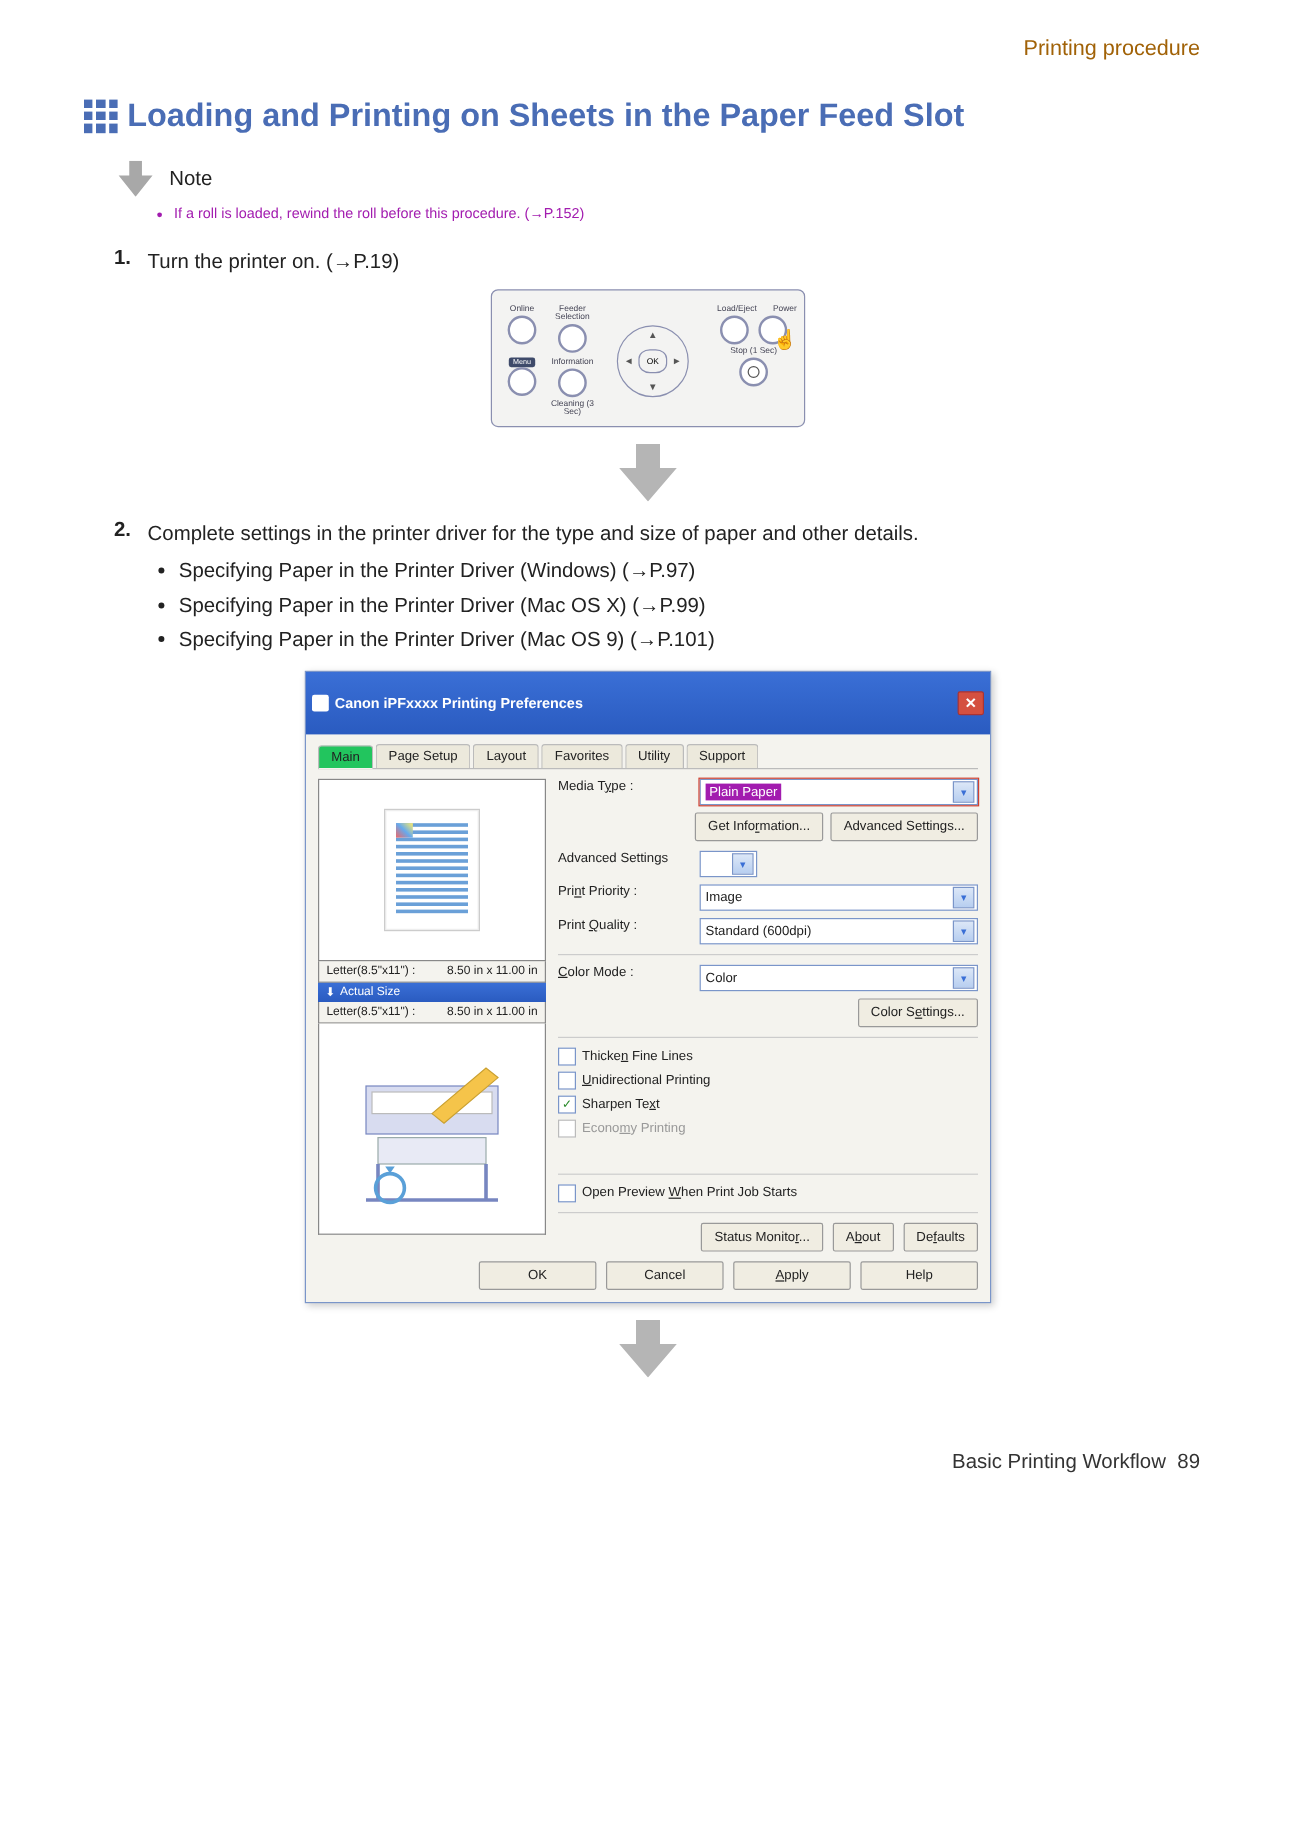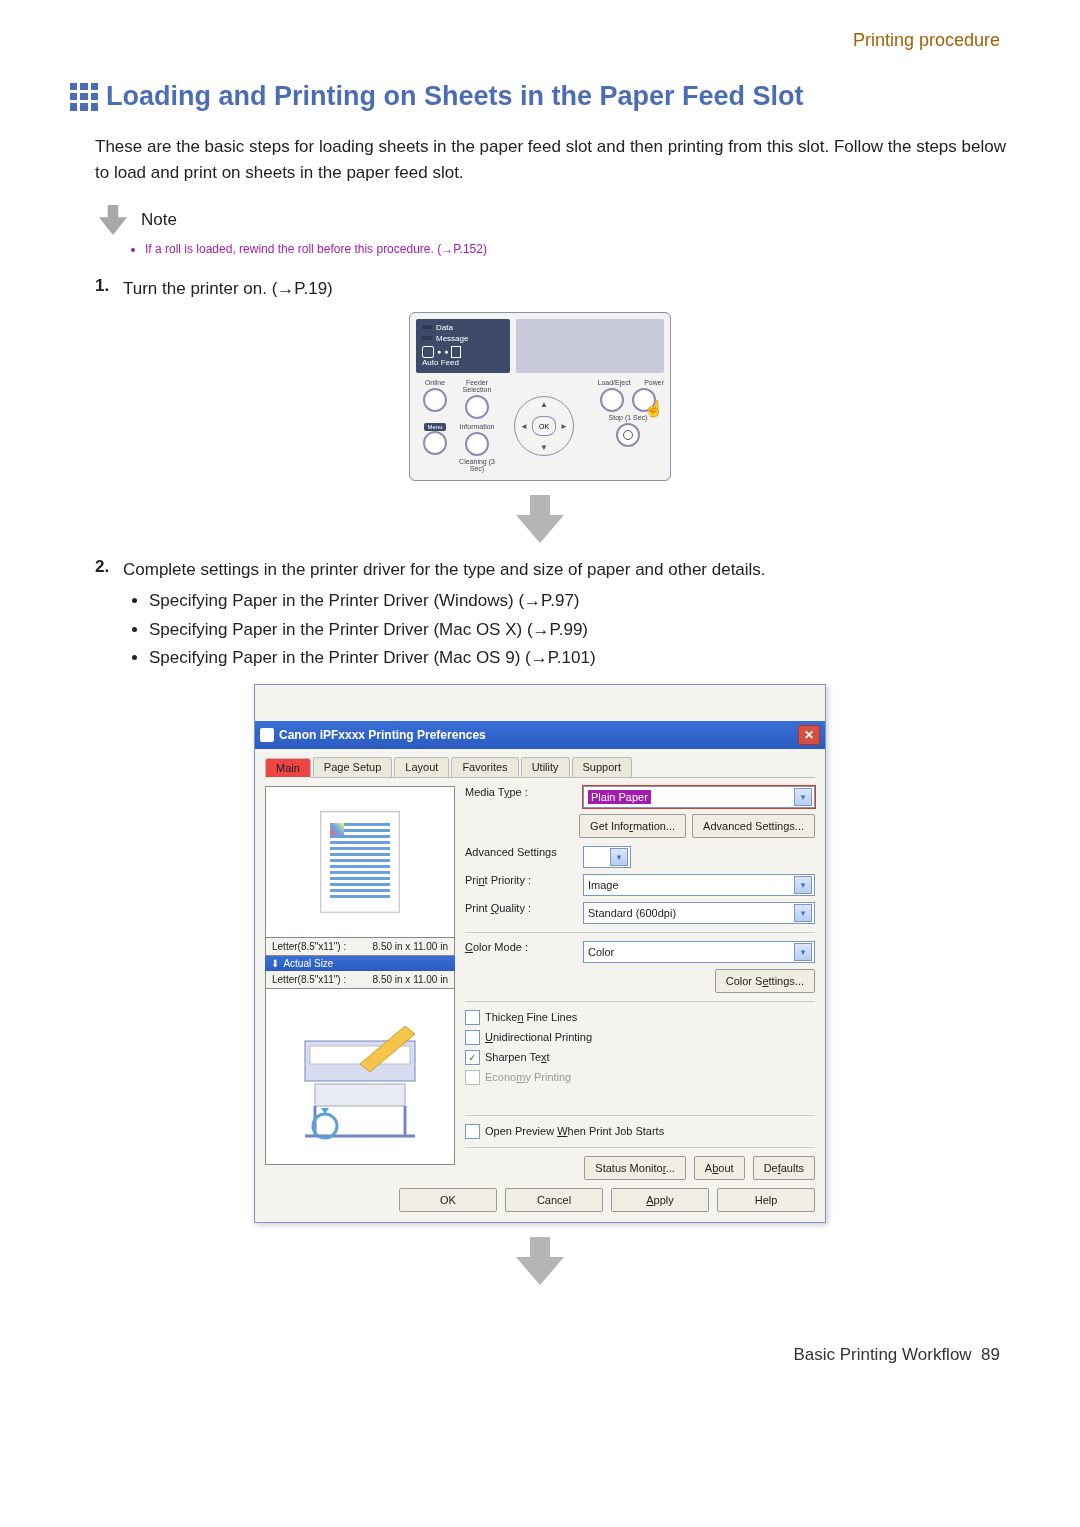--- a/index.html
+++ b/index.html
@@ -204,24 +204,23 @@
     color: #222;
     background: #f4f3ee;
     box-shadow: 2px 2px 6px rgba(0,0,0,0.2);
   }
   .win-titlebar {
     background: linear-gradient(#3a6fd6, #2a5bc0);
     color: #fff;
     display: flex;
     align-items: center;
     justify-content: space-between;
-    padding: 4px 5px;
+    padding: 16px 5px;
     font-weight: bold;
     font-size: 12px;
-    margin-top: 36px;
   }
   .win-close {
     width: 20px; height: 18px;
     background: #d45040;
     border: 1px solid #a33;
     color:#fff;
     display:flex;align-items:center;justify-content:center;
     font-weight:bold;
     border-radius:2px;
   }
@@ -230,21 +229,21 @@
   .tab {
     padding: 3px 10px;
     border: 1px solid #bbb;
     border-bottom: none;
     background: #ece9dc;
     margin-right: 2px;
     border-radius: 3px 3px 0 0;
     font-size:11px;
   }
   .tab.active {
-    background: #ef4444;
+    background: #22c55e;
     position: relative;
     top: 1px;
     border-bottom: 1px solid #f4f3ee;
   }
   .main-row { display:flex; gap:10px; }
   .left-col { width: 190px; }
   .preview-box {
     height: 150px;
     border: 1px solid #888;
     background: #fff;
@@ -327,61 +326,40 @@
       <span></span>
         <span></span>
         <span></span>
       <span></span>
         <span></span>
         <span></span>
     </div>
     <div class="title-text">Loading and Printing on Sheets in the Paper Feed Slot</div>
   </div>
 
-  <div class="intro">These are the basic steps for loading sheets in the paper feed slot and then printing from this slot. Follow the steps below to load and print on sheets in the paper feed slot.</div>
 
   <div class="note-block">
     <div class="note-head">
       <svg class="note-arrow" viewBox="0 0 40 34">
         <polygon points="14,0 26,0 26,14 36,14 20,34 4,14 14,14" fill="#a8a8a8"></polygon>
       </svg>
       <span class="note-label">Note</span>
     </div>
     <ul class="note-list">
       <li>If a roll is loaded, rewind the roll before this procedure. (→P.152)</li>
     </ul>
   </div>
 
   <div class="step-row">
     <div class="step-num">1.</div>
     <div class="step-body">Turn the printer on.  (→P.19)</div>
   </div>
 
   <div class="figure">
     <div class="printer-control">
-      <div class="pc-top">
-        <div class="pc-dark" style="width:82px;">
-          <div class="led-row">
-              <div class="led"></div>
-              <span>Data</span>
-            </div>
-          <div class="led-row">
-              <div class="led"></div>
-              <span>Message</span>
-            </div>
-          <div style="display:flex;gap:3px;margin-top:3px;align-items:center;">
-            <span style="width:10px;height:10px;border:1px solid #fff;border-radius:2px;"></span>
-            <span style="font-size:7px;">●</span>
-              <span style="font-size:7px;">●</span>
-            <span style="width:8px;height:10px;border:1px solid #fff;"></span>
-          </div>
-          <div>Auto Feed</div>
-        </div>
-        <div class="screen"></div>
-      </div>
       <div class="pc-mid">
         <div class="pc-col-left">
           <div class="ctl-cell">
               <div class="ctl-label">Online</div>
               <div class="ctl-btn-round"></div>
             </div>
           <div class="ctl-cell">
               <div class="ctl-label">Feeder Selection</div>
               <div class="ctl-btn-round"></div>
             </div>

